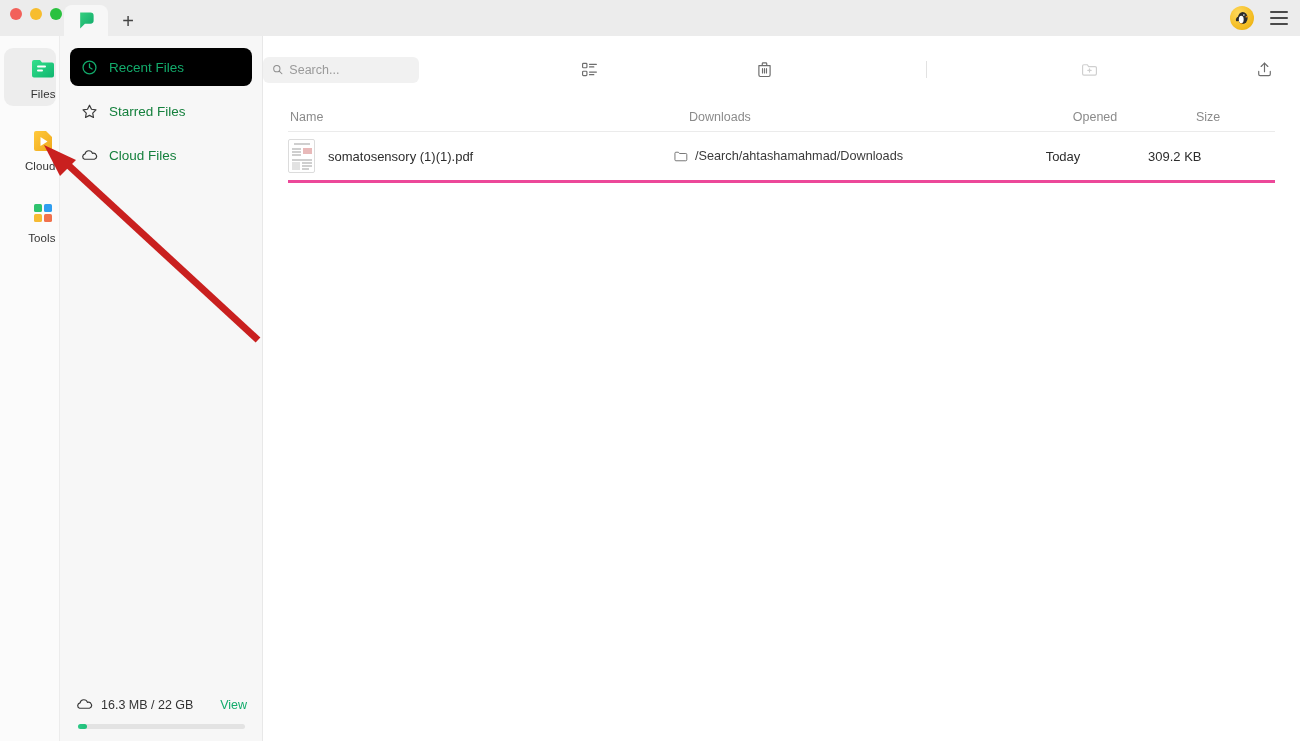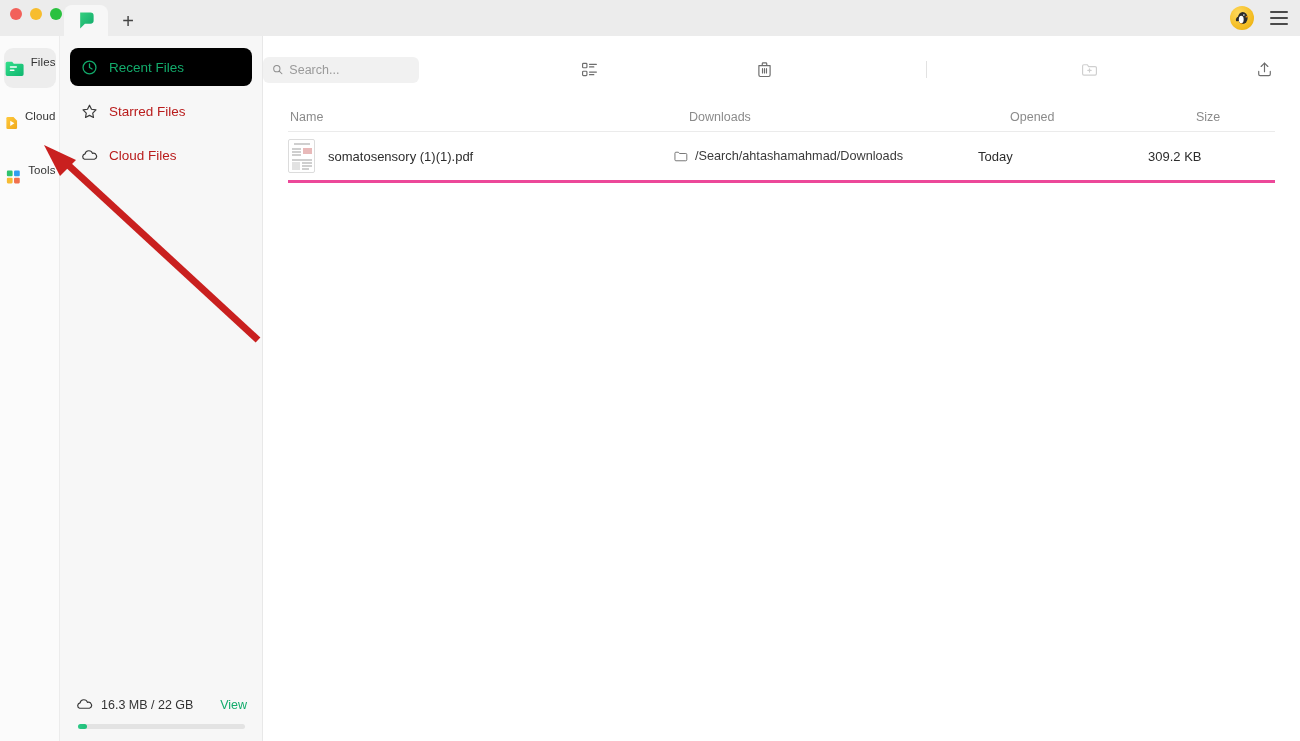--- a/index.html
+++ b/index.html
@@ -69,40 +69,40 @@
     position: absolute; left: 0; top: 36px;
     width: 60px; height: 705px;
     background: #fbfbfb;
     border-right: 1px solid #ececec;
     padding-top: 12px;
   }
   .rail-item {
     width: 52px; margin: 0 auto 14px auto;
     padding: 8px 0 6px 0;
     border-radius: 9px;
-    display: flex; flex-direction: row; align-items: flex-start; gap: 6px;
+    display: flex; flex-direction: column; align-items: flex-end; gap: 6px;
     cursor: default;
   }
   .rail-item.active { background: #ededed; }
   .rail-label { font-size: 11.5px; color: #333; letter-spacing: .1px; }
   .rail-ico { width: 26px; height: 26px; display:block; }
 
   
   .nav {
     position: absolute; left: 60px; top: 36px;
     width: 203px; height: 705px;
     background: #f7f7f7;
     border-right: 1px solid #e8e8e8;
   }
   .nav-list { padding: 12px 10px 0 10px; }
   .nav-item {
     display: flex; align-items: center; gap: 11px;
     height: 38px; padding: 0 11px;
     border-radius: 8px;
-    font-size: 13.5px; color: #b91c1c;
+    font-size: 13.5px; color: #15803d;
     margin-bottom: 6px;
   }
   .nav-item.active { background: #000000; color: #12ab6b; font-weight: 400; }
   .nav-ico { width: 17px; height: 17px; flex: 0 0 17px; display:block; }
 
   .storage {
     position: absolute; left: 0; bottom: 0; width: 203px;
     padding: 0 16px 12px 16px;
   }
   .storage-row {
@@ -163,21 +163,21 @@
     font-size: 12.5px; color: #8b8b8b; gap: 16px;
   }
   .tbody .row {
     display: flex; align-items: center;
     height: 51px;
     border-bottom: 3px solid #ec4899;
     font-size: 13px; color: #2d2d2d;
   }
   .c-name { flex: 0 0 385px; display: flex; align-items: center; gap: 13px; }
   .c-loc  { flex: 0 0 305px; display: flex; align-items: center; gap: 7px; }
-  .c-open { flex: 0 0 170px; }
+  .c-open { flex: 0 0 170px; text-align: center; }
   .c-size { flex: 1 1 auto; }
   .thead .c-name { padding-left: 2px; }
 
   .file-thumb {
     width: 27px; height: 34px;
     background: #ffffff;
     border: 1px solid #dcdcdc;
     border-radius: 2px;
     position: relative; overflow: hidden;
     flex: 0 0 27px;

